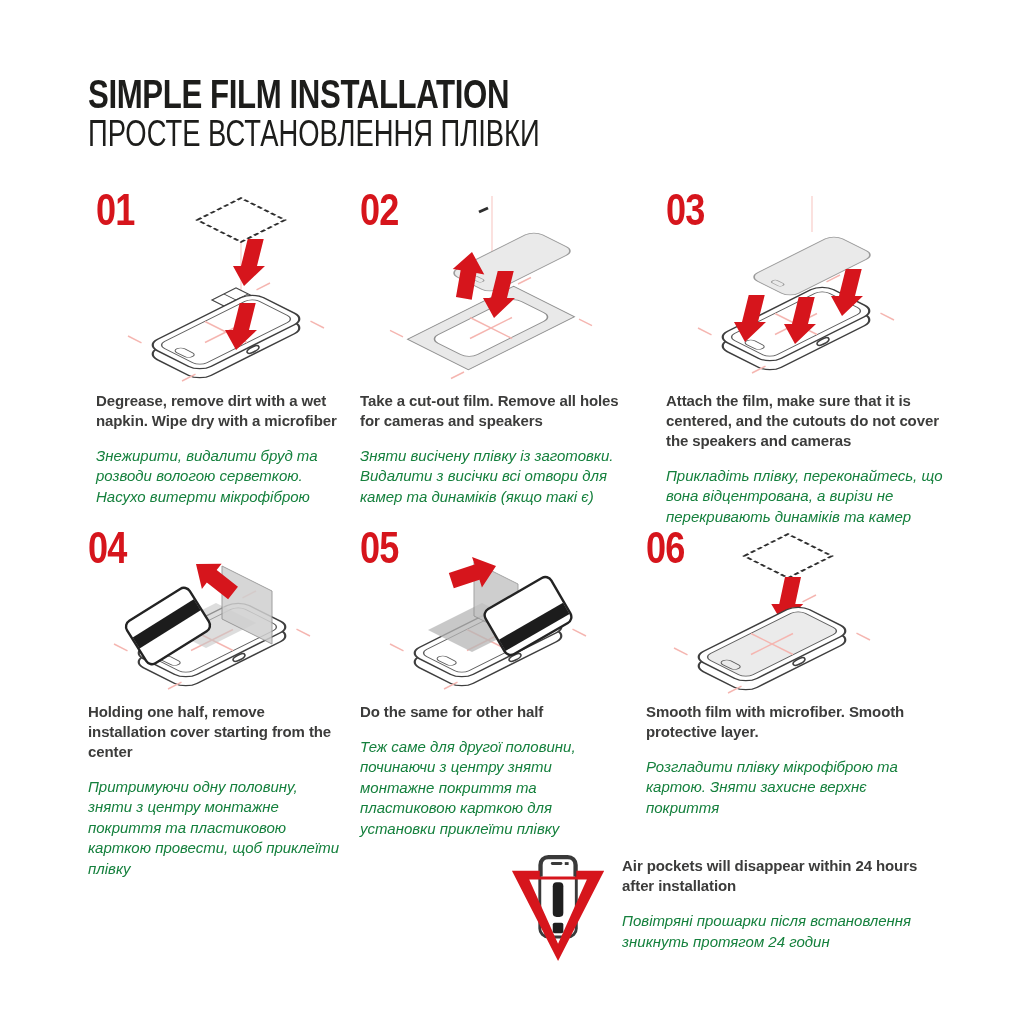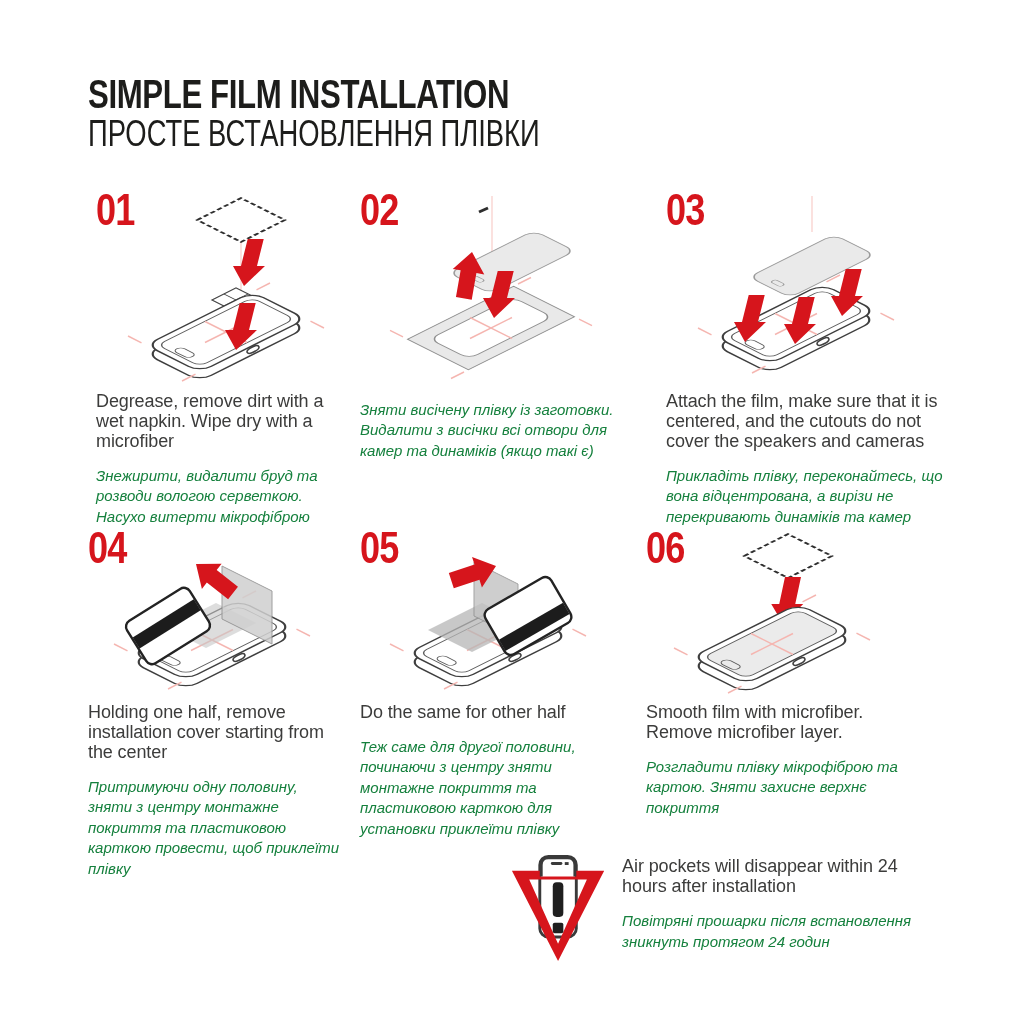--- a/index.html
+++ b/index.html
@@ -12,21 +12,21 @@
   .hdr .t2{display:inline-block;font-size:37px;font-weight:400;color:#1d1d1b;
            letter-spacing:0;transform:scaleX(.74);transform-origin:left top;white-space:nowrap;margin-top:1px;}
   .hdr div{line-height:1.0;}
   
   .step{position:absolute;}
   .stepnum{display:inline-block;color:#d6151c;font-size:44px;font-weight:700;line-height:.9;
            letter-spacing:-1px;transform:scaleX(.82);transform-origin:left top;}
   .illus{display:block;}
   .r1 .illus{margin:-40px 0 0 24px;}
   .r2 .illus{margin:-38px 0 0 16px;}
-  .en{font-weight:400;font-size:18px;line-height:20px;letter-spacing:-0.1px;color:#3c3c3b;margin:6px 0 7px;}
+  .en{font-weight:700;font-size:15px;line-height:20px;letter-spacing:-0.1px;color:#3c3c3b;margin:6px 0 7px;}
   .ua{font-style:italic;font-size:15px;line-height:20.5px;color:#15803d;}
   
   #s1{left:96px;top:190px;width:252px;}
   #s2{left:360px;top:190px;width:264px;}
   #s3{left:646px;top:190px;width:278px;margin-left:20px;}
   #s4{left:88px;top:528px;width:258px;}
   #s5{left:360px;top:528px;width:270px;}
   #s6{left:646px;top:528px;width:278px;}
   
   .warn{position:absolute;left:510px;top:850px;display:flex;gap:16px;width:410px;}
@@ -127,20 +127,21 @@
       <g transform="translate(128,72)">
           <use href="#flm"></use>
         </g>
       <use href="#arr" transform="translate(88,62) rotate(190)" fill="#d6151c"></use>
       <g transform="translate(107,138)">
           <use href="#sht"></use>
           <use href="#gd2"></use>
         </g>
       <use href="#arr" transform="translate(110,128) skewX(-14)" fill="#d6151c"></use>
     </svg>
+    <p class="en">Take a cut-out film. Remove all holes for cameras and speakers</p>
     <p class="ua">Зняти висічену плівку із заготовки. Видалити з висічки всі отвори для камер та динаміків (якщо такі є)</p>
   </article>
 
   <article class="step r1" id="s3">
     <span class="stepnum">03</span>
     <svg class="illus" width="215" height="195" viewBox="0 0 215 195">
       <line x1="122" y1="6" x2="122" y2="42" stroke="#f8cdc9" stroke-width="1.2"></line>
       <g transform="translate(106,134)">
           <use href="#ph"></use>
           <use href="#gd"></use>
@@ -198,21 +199,21 @@
     <span class="stepnum">06</span>
     <svg class="illus" width="225" height="166" viewBox="0 0 225 166">
       <line x1="126" y1="4" x2="126" y2="58" stroke="#f8cdc9" stroke-width="1.2"></line>
       <use href="#nap" x="126" y="26"></use>
       <use href="#arr" transform="translate(121,94) skewX(-12)" fill="#d6151c"></use>
       <g transform="translate(110,114)" style="--screen:#ebebeb">
           <use href="#ph"></use>
           <use href="#gd"></use>
         </g>
     </svg>
-    <p class="en">Smooth film with microfiber. Remove microfiber layer.</p>
+    <p class="en">Smooth film with microfiber. Smooth protective layer.</p>
     <p class="ua">Розгладити плівку мікрофіброю та картою. Зняти захисне верхнє покриття</p>
   </article>
 
   <section class="warn">
     <svg width="100" height="128" viewBox="0 0 100 130">
       <rect x="31" y="5" width="38" height="84" rx="9" fill="#fff" stroke="#3a3a3a" stroke-width="3"></rect>
       <path fill-rule="evenodd" fill="#d6151c" d="M2,20 L98,20 L50,114 Z M20,29 L80,29 L50,96 Z"></path>
       <path fill="#fff" d="M32.5,26 L32.5,14 Q32.5,6.5 40,6.5 L60,6.5 Q67.5,6.5 67.5,14 L67.5,26 Z"></path>
       <path fill="none" stroke="#3a3a3a" stroke-width="3" d="M32.5,26 L32.5,14 Q32.5,6.5 40,6.5 L60,6.5 Q67.5,6.5 67.5,14 L67.5,26"></path>
       <line x1="44" y1="12.5" x2="53" y2="12.5" stroke="#3a3a3a" stroke-width="3" stroke-linecap="round"></line>

